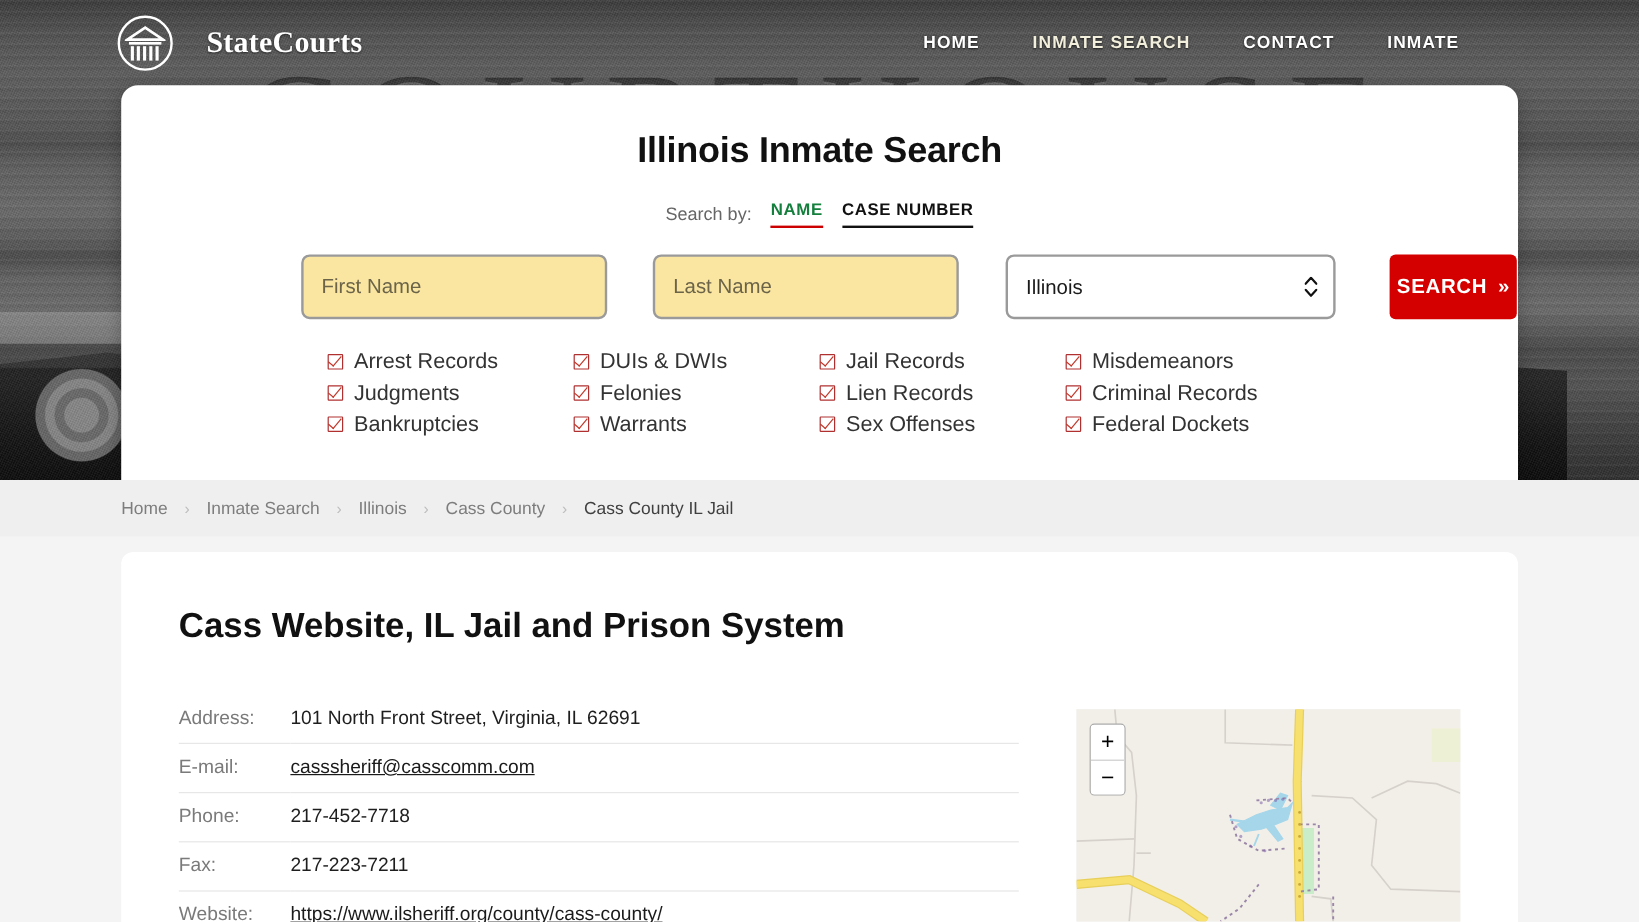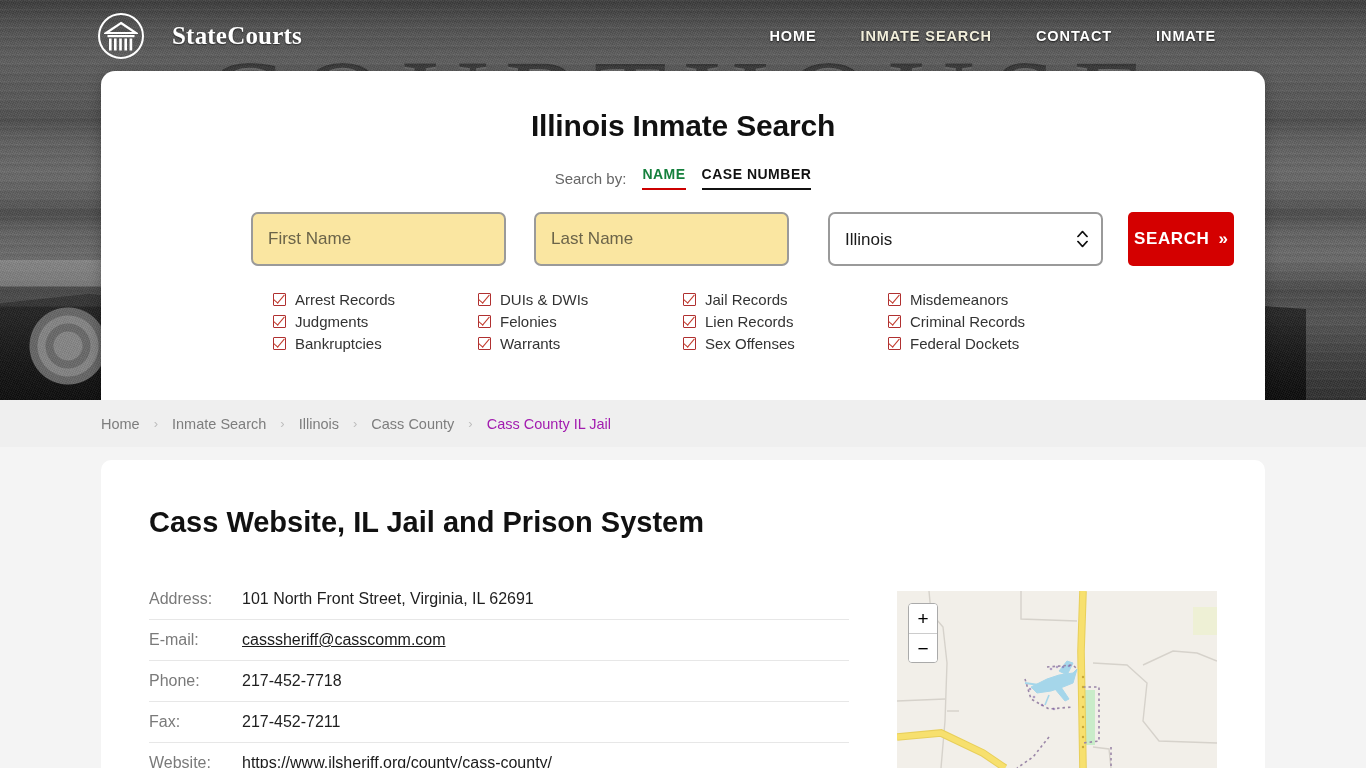--- a/index.html
+++ b/index.html
@@ -150,51 +150,51 @@
   .fld {
     height: 54px; border-radius: 7px;
     border: 2px solid #9a9a9a;
     background: #fae6a1;
     font-family: "Liberation Sans", sans-serif;
     font-size: 17px; color: #5b5438;
     padding: 0 15px; outline: none;
   }
   .fld::placeholder { color: #6b6449; opacity: 1; }
   .fld.first { width: 275px; }
-  .fld.last  { width: 275px; margin-left: 14px; }
+  .fld.last  { width: 275px; margin-left: 24px; }
   .sel-wrap { margin-left: 25px; position: relative; }
   select.fld.state {
     width: 275px; background: #fff; color: #1a1a1a;
     border: 2px solid #9a9a9a;
     -webkit-appearance: none; appearance: none;
     padding-right: 36px;
   }
   .sel-arrows {
     position: absolute; right: 15px; top: 50%; transform: translateY(-50%);
     display: flex; flex-direction: column; gap: 3px; pointer-events: none;
     color: #111;
   }
   .btn-search {
-    margin-left: 11px;
+    margin-left: 31px;
     width: 166px; height: 54px;
     background: #d40000; border: none; border-radius: 5px;
     color: #fff; font-size: 17px; font-weight: 700; letter-spacing: .6px;
     cursor: pointer;
     display: flex; align-items: center; justify-content: center; gap: 9px;
     font-family: "Liberation Sans", sans-serif;
   }
 
   .checks {
     display: grid;
     grid-template-columns: repeat(4, 205px);
     justify-content: center;
     row-gap: 5px; column-gap: 0;
     margin-top: 25px;
   }
-  .chk { display: flex; align-items: center; gap: 9px; font-size: 15px; color: #333; }
+  .chk { display: flex; align-items: center; gap: 9px; font-size: 18px; color: #333; }
   .chk-box {
     width: 13px; height: 13px; flex: 0 0 13px;
     border: 1.4px solid #b03030; border-radius: 1px;
     position: relative;
   }
   .chk-box::after {
     content: ""; position: absolute;
     left: 2px; top: -2px;
     width: 5px; height: 10px;
     border: solid #c0392b; border-width: 0 1.7px 1.7px 0;
@@ -203,21 +203,21 @@
 
   
   .crumb-bar {
     position: absolute; top: 400px; left: 0;
     width: 1366px; height: 47px;
     background: #efefef;
     display: flex; align-items: center;
     padding-left: 101px;
   }
   .crumb { font-size: 14.5px; color: #7d7d7d; cursor: pointer; text-decoration: none; }
-  .crumb.current { color: #a21caf; cursor: default; }
+  .crumb.current { color: #404040; cursor: default; }
   .crumb-sep {
     margin: 0 14px; color: #bdbdbd; font-size: 13px; line-height: 1;
   }
 
   
   .content-card {
     position: absolute; top: 460px; left: 101px;
     width: 1164px; height: 320px;
     background: #fff;
     border-radius: 10px;
@@ -402,21 +402,21 @@
       <tr>
         <td class="lbl">E-mail:</td>
         <td class="val"><a href="#">casssheriff@casscomm.com</a></td>
       </tr>
       <tr>
         <td class="lbl">Phone:</td>
         <td class="val">217-452-7718</td>
       </tr>
       <tr>
         <td class="lbl">Fax:</td>
-        <td class="val">217-452-7211</td>
+        <td class="val">217-223-7211</td>
       </tr>
       <tr>
         <td class="lbl">Website:</td>
         <td class="val"><a href="#">https://www.ilsheriff.org/county/cass-county/</a></td>
       </tr>
     </tbody>
       </table>
   </div>
 </div>
 

